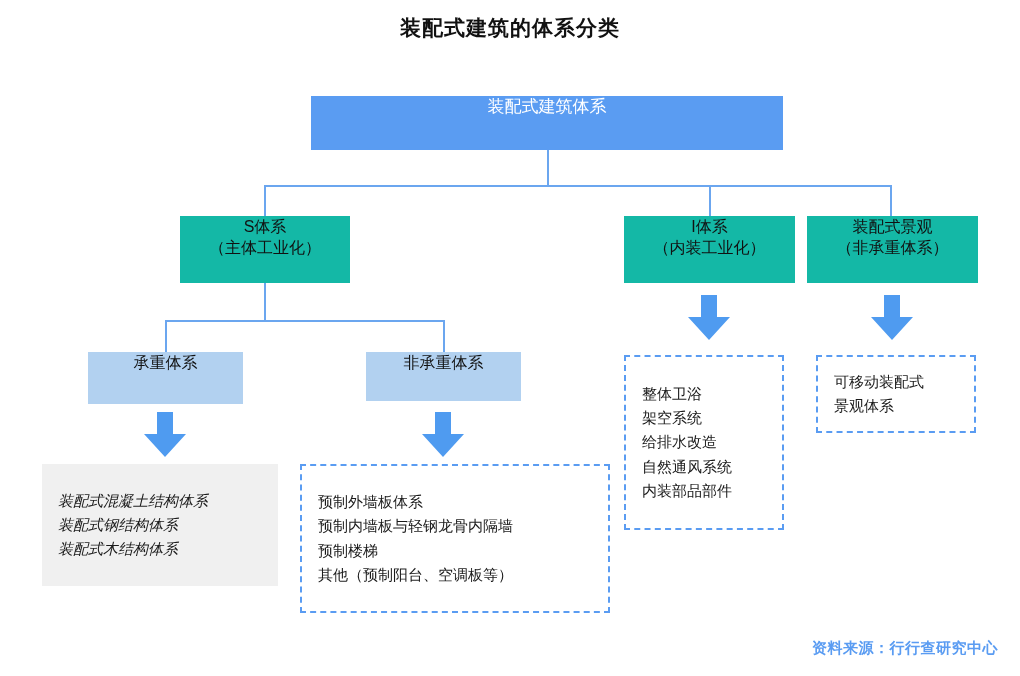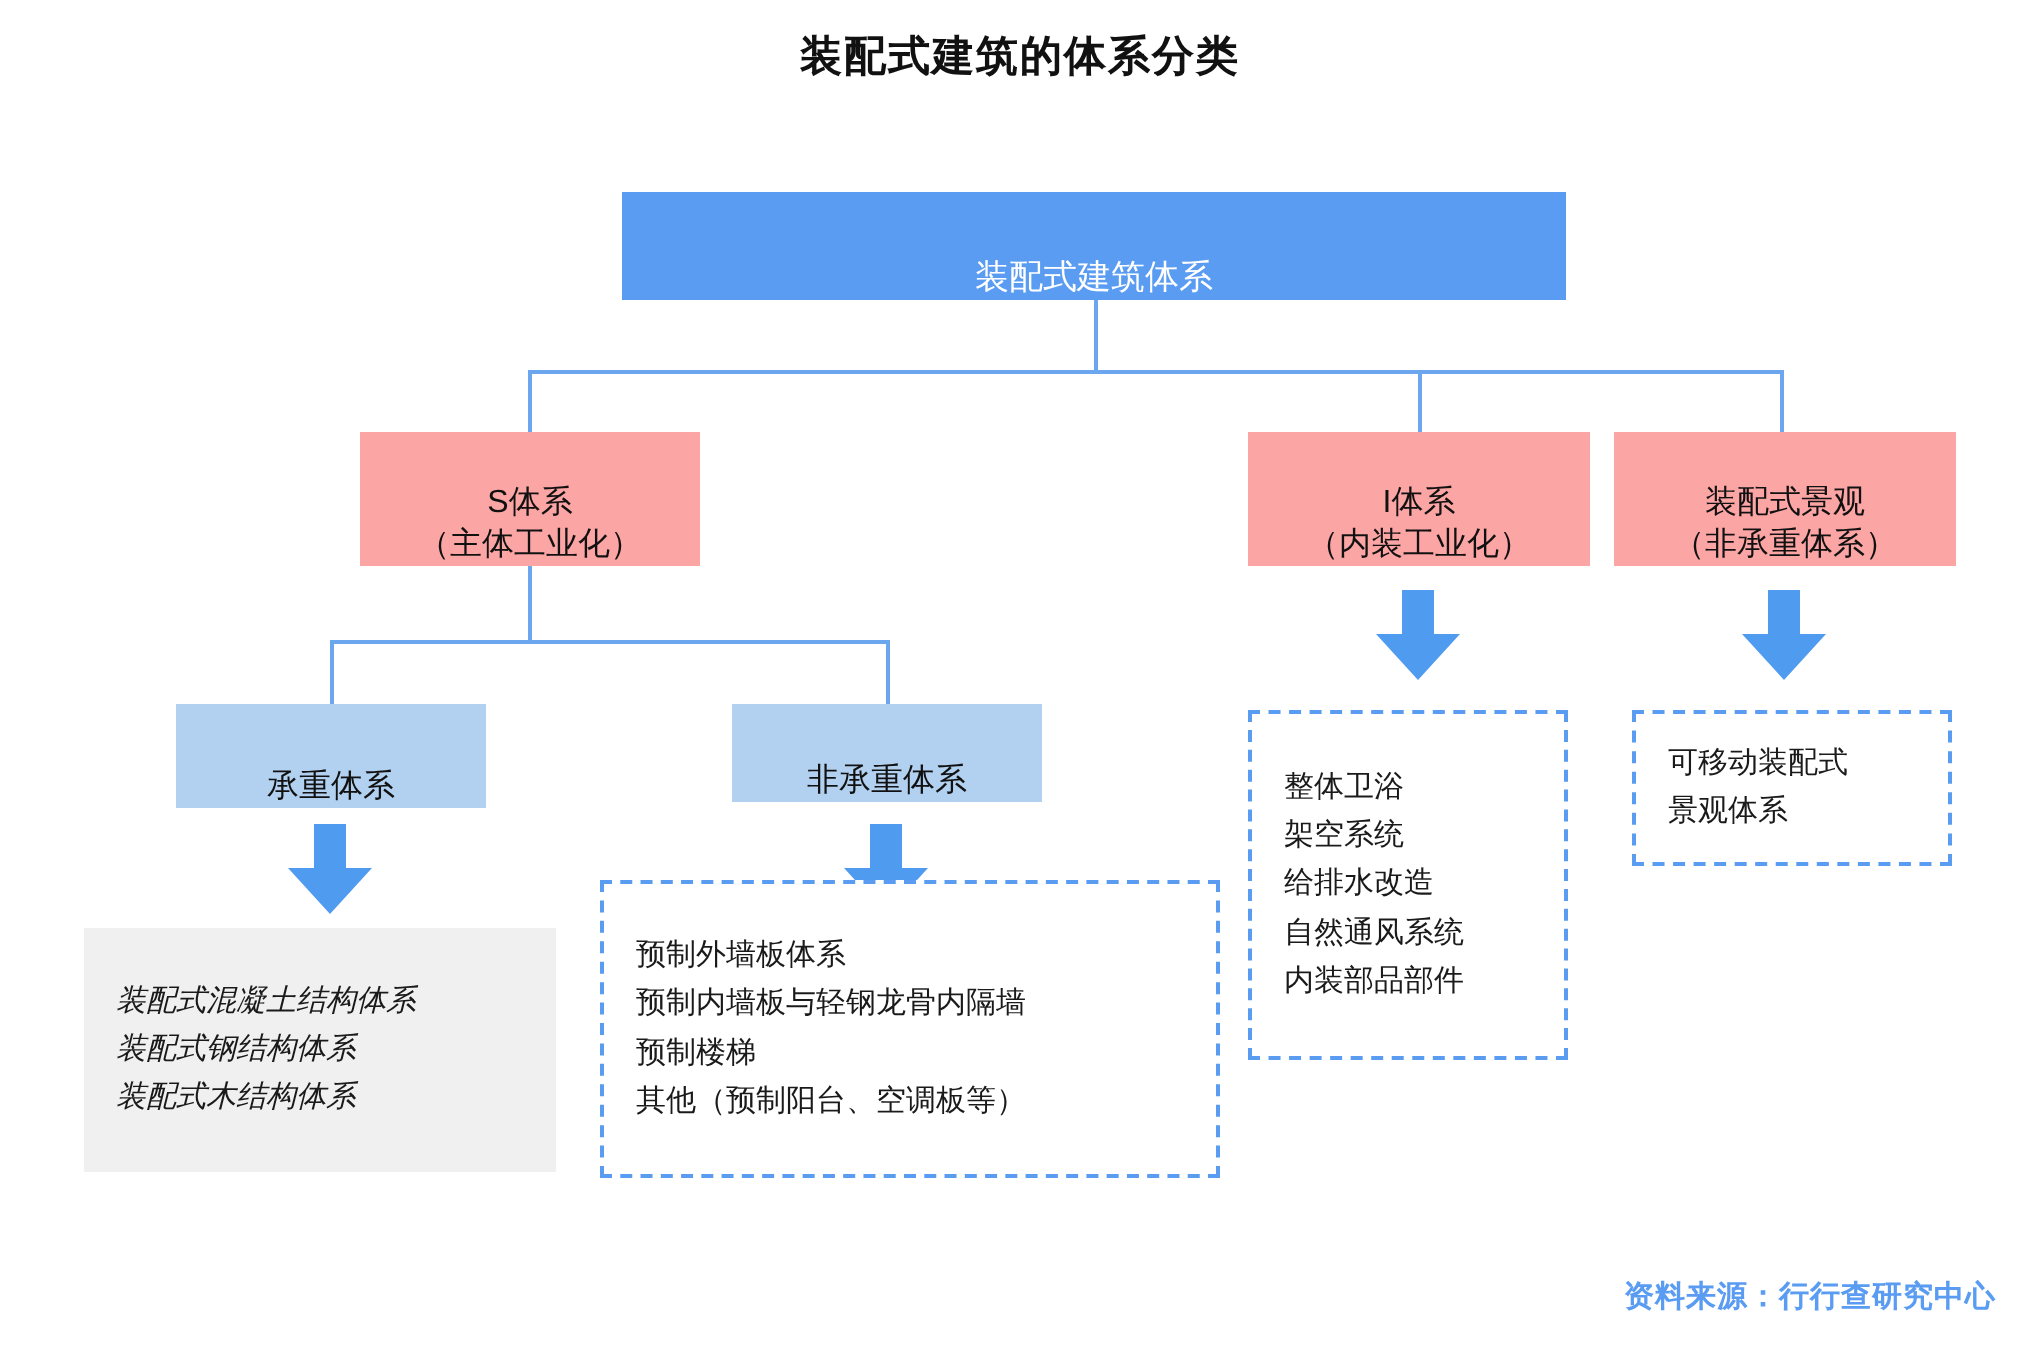--- a/index.html
+++ b/index.html
@@ -28,31 +28,31 @@
     font-weight: bold;
     color: #111111;
     letter-spacing: 1px;
   }
   .node {
     position: absolute;
     box-sizing: border-box;
     display: flex;
     flex-direction: column;
     align-items: center;
-    justify-content: flex-end;
+    justify-content: flex-start;
     text-align: center;
     line-height: 1.32;
   }
   .node-root {
     background: #5a9cf2;
     color: #ffffff;
     font-size: 17px;
   }
   .node-l2 {
-    background: #fca5a5;
+    background: #14b8a6;
     color: #111111;
     font-size: 16px;
   }
   .node-l3 {
     background: #b2d1f0;
     color: #111111;
     font-size: 16px;
   }
   .leaf {
     position: absolute;
@@ -162,21 +162,21 @@
       <polygon points="14,0 30,0 30,22 43,22 22,45 1,22 14,22" fill="#4f9bf0"></polygon>
     </svg>
   </div>
 
   <div class="leaf leaf-gray" style="left:42px; top:464px; width:236px; height:122px;">
     <div class="line">装配式混凝土结构体系</div>
     <div class="line">装配式钢结构体系</div>
     <div class="line">装配式木结构体系</div>
   </div>
 
-  <div class="leaf leaf-dashed" style="left:300px; top:440px; width:310px; height:149px;">
+  <div class="leaf leaf-dashed" style="left:300px; top:464px; width:310px; height:149px;">
     <div class="line">预制外墙板体系</div>
     <div class="line">预制内墙板与轻钢龙骨内隔墙</div>
     <div class="line">预制楼梯</div>
     <div class="line">其他（预制阳台、空调板等）</div>
   </div>
 
   <div class="leaf leaf-dashed" style="left:624px; top:355px; width:160px; height:175px;">
     <div class="line">整体卫浴</div>
     <div class="line">架空系统</div>
     <div class="line">给排水改造</div>

